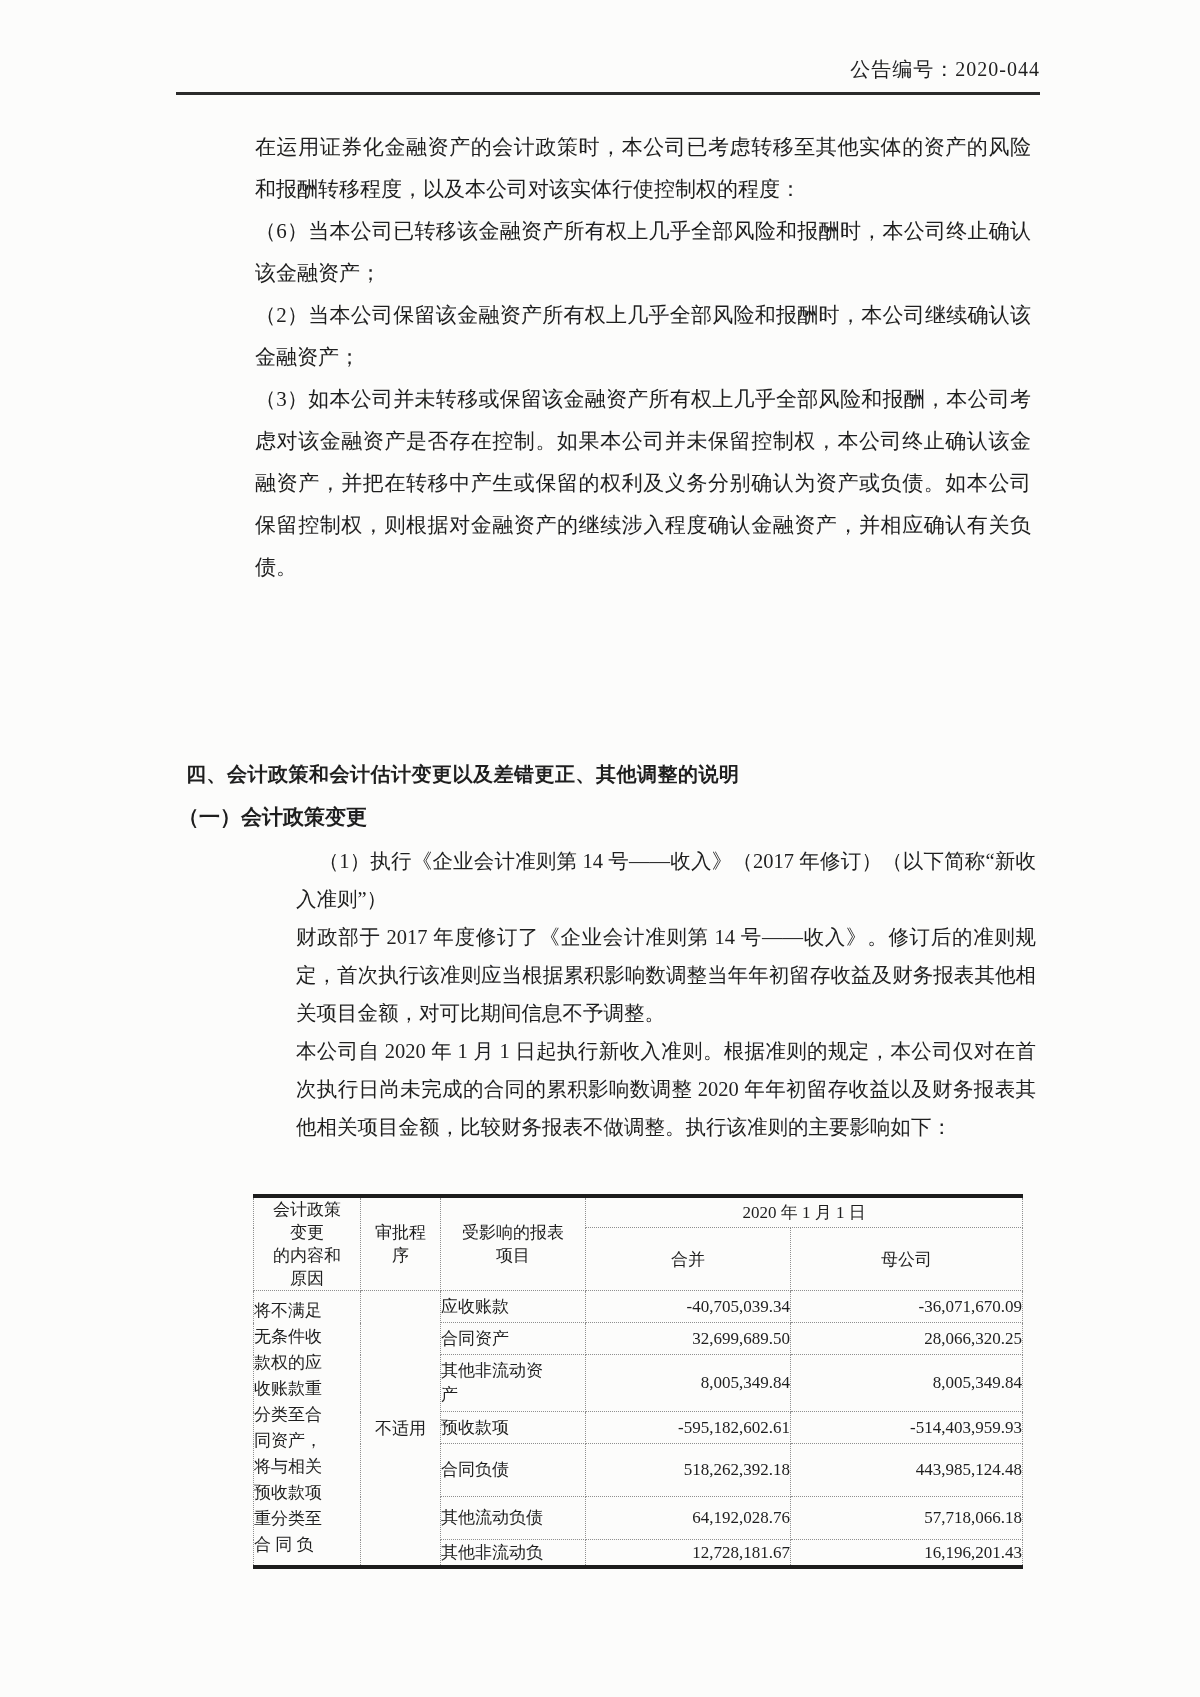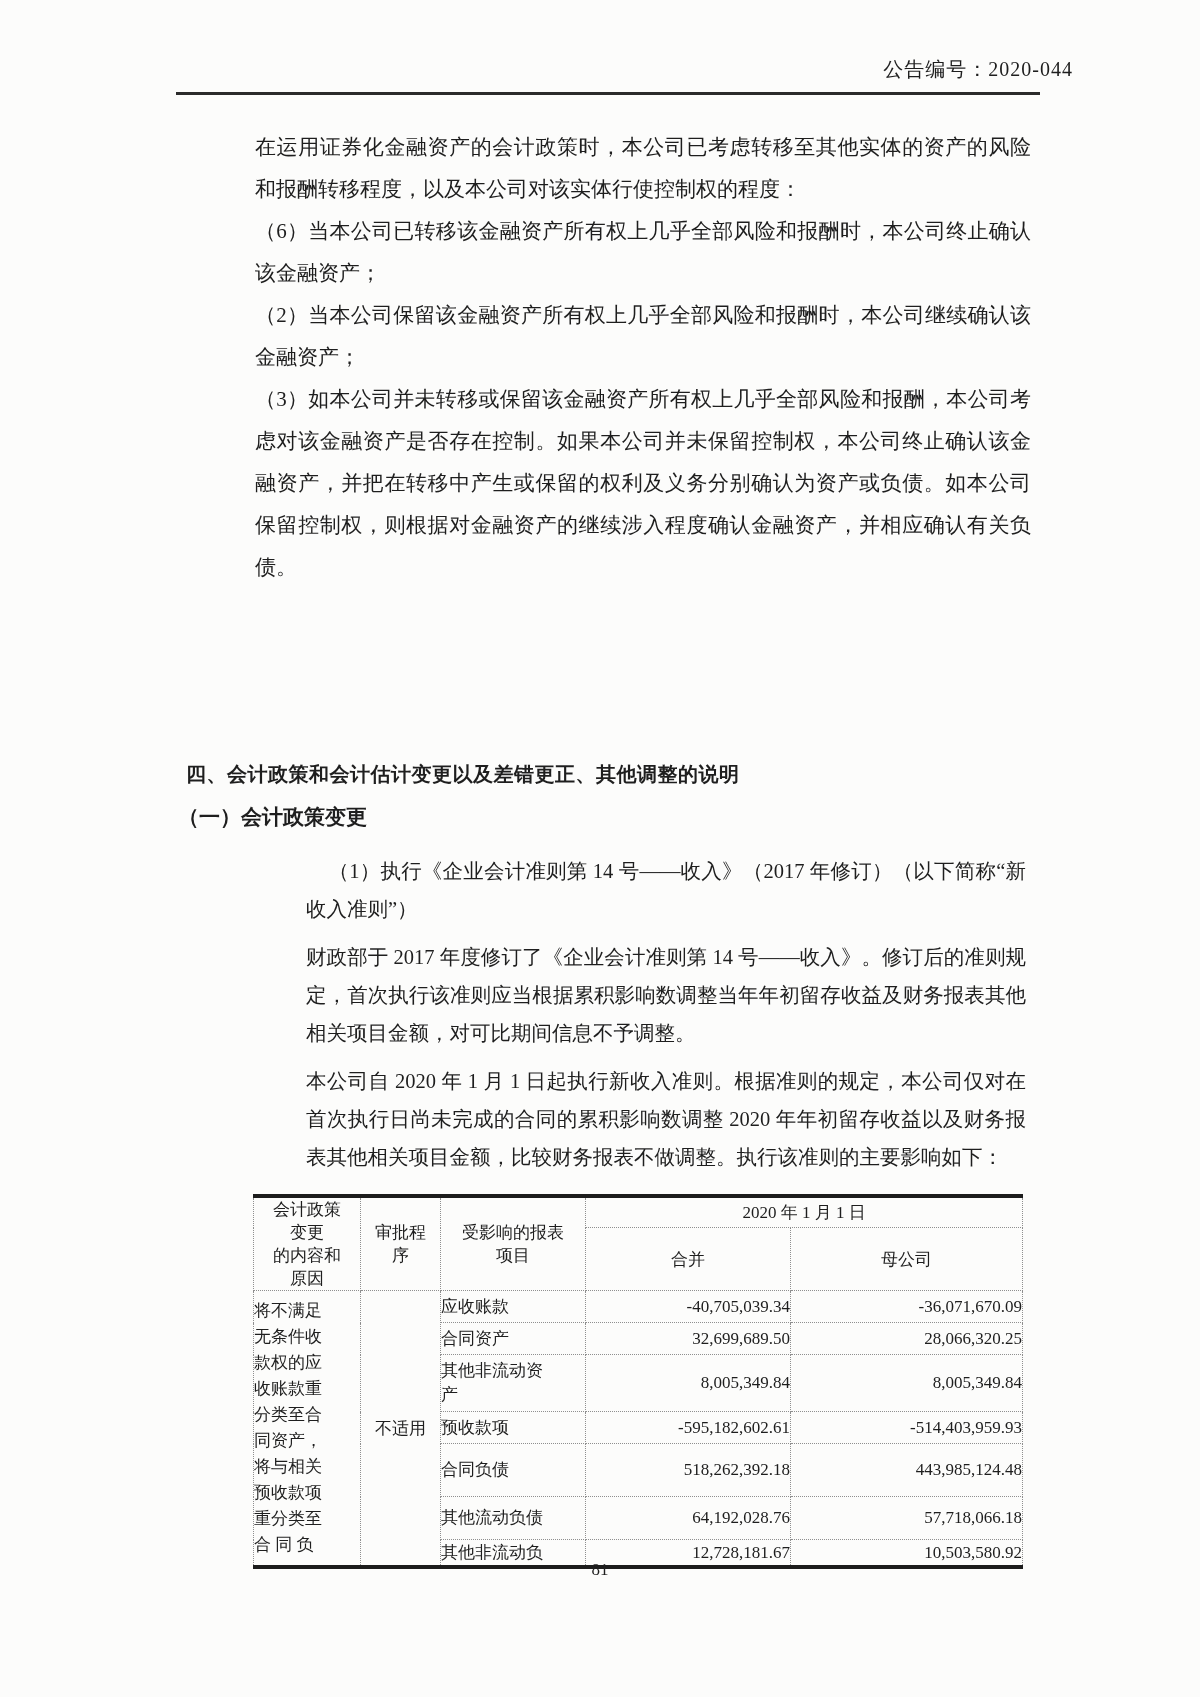--- a/index.html
+++ b/index.html
@@ -7,21 +7,21 @@
     position:relative;
     width:1200px; height:1697px;
     margin:0 auto;
     background:#fcfcfb;
     font-family:"Liberation Serif","DejaVu Serif",serif;
     color:#1e1e1e;
     overflow:hidden;
   }
   .ann-no {
     position:absolute; top:56px; left:0; width:1040px;
-    text-align:right; font-size:20px; letter-spacing:1px;margin-left:33px;
+    text-align:right; font-size:20px; letter-spacing:1px;
   }
   .rule {
     position:absolute; top:92px; left:176px; width:864px; height:0;
     border-top:3px solid #2b2b2b;
   }
   .bodytext {
     position:absolute; top:126px; left:255px; width:776px;
     font-size:21px; line-height:42px; text-align:justify;
   }
   .bodytext p { margin:0; }
@@ -30,21 +30,21 @@
     font-size:20px; font-weight:bold; letter-spacing:0.5px;
   }
   .h2 {
     position:absolute; top:803px; left:178px;
     font-size:21px; font-weight:bold;
   }
   .indent {
     position:absolute; top:842px; left:296px; width:740px;
     font-size:20.5px; line-height:38px; text-align:justify;
   }
-  .indent p { margin:10px; }
+  .indent p { margin:0; }
   .indent p.first { text-indent:1.1em; }
 
   table.policy {
     position:absolute; top:1194px; left:253px; width:769px;
     border-collapse:collapse; table-layout:fixed;
     font-size:17px;
     border-top:4px solid #1c1c1c;
     border-bottom:4px solid #1c1c1c;
   }
   table.policy td {
@@ -164,20 +164,19 @@
         <td class="num-cell">443,985,124.48</td>
       </tr>
       <tr class="r6">
         <td class="item-cell">其他流动负债</td>
         <td class="num-cell">64,192,028.76</td>
         <td class="num-cell">57,718,066.18</td>
       </tr>
       <tr class="r7">
         <td class="item-cell">其他非流动负</td>
         <td class="num-cell">12,728,181.67</td>
-        <td class="num-cell">10,503,580.92</td>
+        <td class="num-cell">16,196,201.43</td>
       </tr>
     </tbody>
   </table>
 
-  <div class="footer">81</div>
 
 </div>
 
 </body></html>

